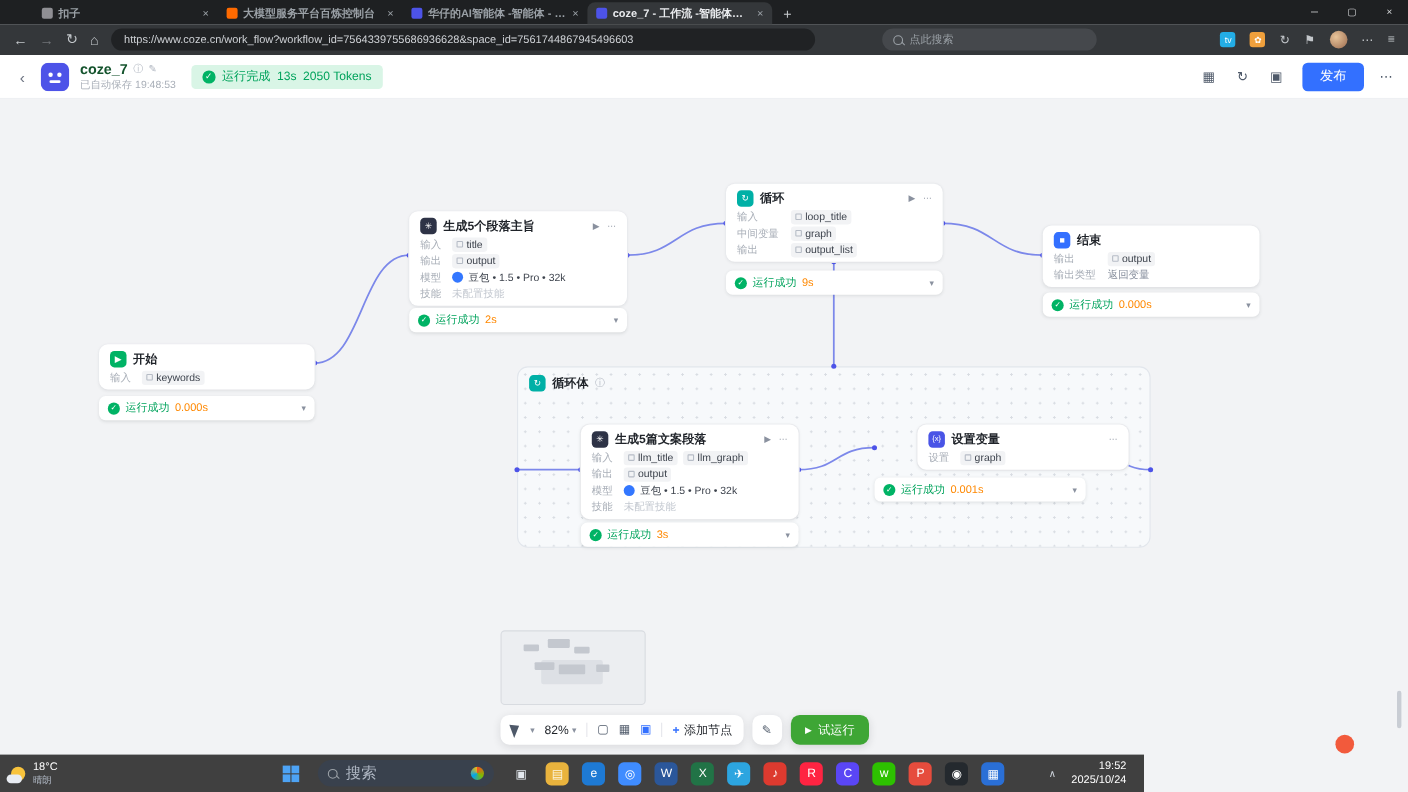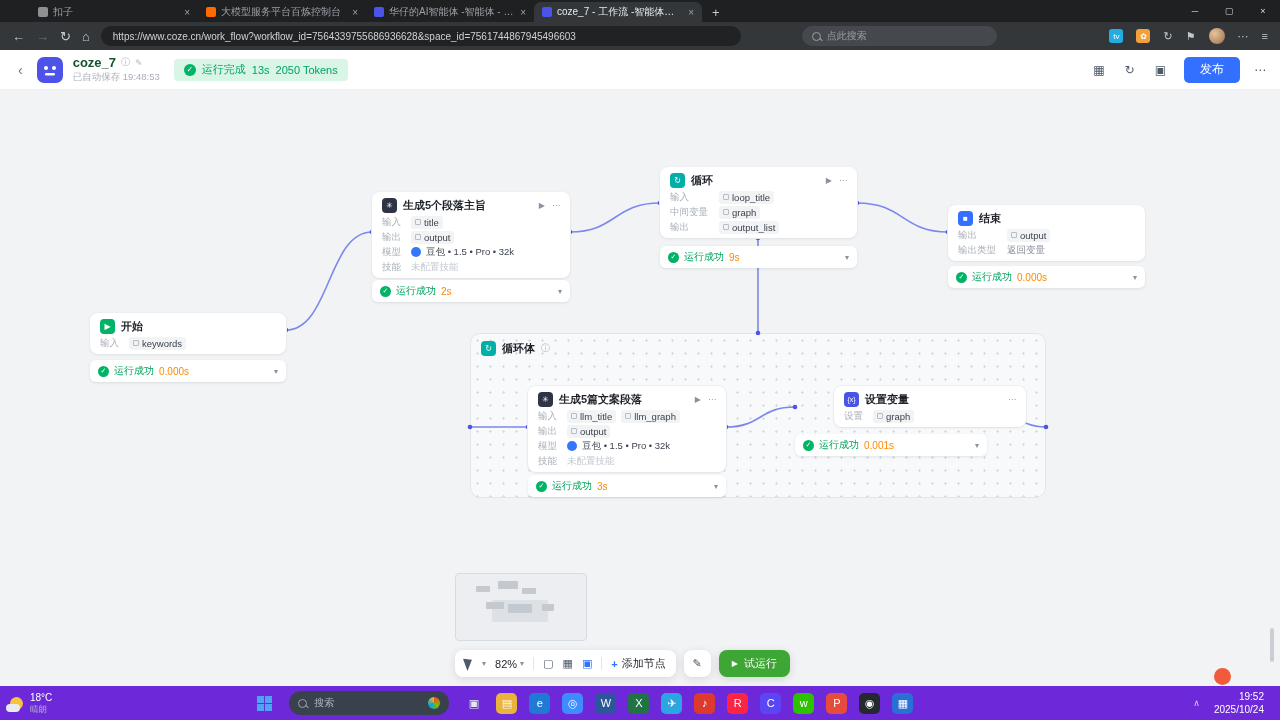--- a/index.html
+++ b/index.html
@@ -6,21 +6,21 @@
   #screen{position:relative;width:1280px;height:720px;overflow:hidden;
     font-family:"Liberation Sans","DejaVu Sans",sans-serif;background:#f2f3f5;}
 
   
   .tabstrip{position:absolute;left:0;top:0;width:1280px;height:22px;background:#1e2022;
     display:flex;align-items:flex-end;padding-left:30px;box-sizing:border-box;}
   .tab{height:20px;display:flex;align-items:center;gap:5px;padding:0 8px;width:168px;
     box-sizing:border-box;border-radius:7px 7px 0 0;color:#9aa0a6;font-size:10px;flex:none;}
   .tab.active{background:#34373a;color:#e8eaed;}
   .favicon{width:10px;height:10px;border-radius:2px;flex:none;background:#888;}
-  .tab-label{flex:1;white-space:nowrap;overflow:hidden;text-overflow:ellipsis;}
+  .tab-label{flex:1;white-space:nowrap;overflow:hidden;text-overflow:ellipsis;font-weight:bold;}
   .tab-close{font-size:10px;color:#9aa0a6;flex:none;}
   .newtab{color:#c6cacd;font-size:13px;margin-left:10px;margin-bottom:2px;}
   .wincontrols{margin-left:auto;display:flex;height:22px;align-items:center;}
   .winbtn{width:34px;text-align:center;color:#d7d9db;font-size:9px;line-height:22px;}
 
   
   .addrbar{position:absolute;left:0;top:22px;width:1280px;height:28px;background:#34373a;
     display:flex;align-items:center;padding:0 12px;box-sizing:border-box;gap:11px;}
   .navic{color:#c3c7cb;font-size:13px;}
   .navic.dim{color:#6f7377;}
@@ -122,35 +122,35 @@
   .run-btn{background:#3ea635;border-radius:8px;height:27px;display:flex;align-items:center;gap:6px;
     padding:0 13px;color:#fff;font-size:11px;box-shadow:0 2px 8px rgba(31,35,41,.15);}
   .run-play{font-size:8px;}
 
   .help-float{position:absolute;left:1214px;top:578px;width:17px;height:17px;border-radius:50%;
     background:#f25a3c;z-index:3;}
   .scroll-sliver{position:absolute;left:1270px;top:538px;width:4px;height:34px;background:#c9cdd4;
     border-radius:2px;z-index:3;}
 
   
-  .taskbar{position:absolute;left:0;top:686px;width:1280px;height:34px;background:#6d28d9;
+  .taskbar{position:absolute;left:0;top:686px;width:1040px;height:34px;background:#404040;
     display:flex;align-items:center;box-sizing:border-box;z-index:5;}
   .weather{display:flex;align-items:center;gap:7px;padding:0 10px;height:100%;}
   .sun{width:13px;height:13px;border-radius:50%;background:#f8c33c;position:relative;flex:none;}
   .sun::after{content:"";position:absolute;left:-4px;bottom:-2px;width:14px;height:8px;
     border-radius:6px;background:#e8ecf2;}
   .wcol{display:flex;flex-direction:column;line-height:1.2;}
   .wtemp{font-size:10px;color:#fff;}
   .wdesc{font-size:8.5px;color:#aeb6c2;}
   .startbtn{width:34px;height:100%;display:flex;align-items:center;justify-content:center;
     margin-left:185px;}
   .winlogo{display:grid;grid-template-columns:7px 7px;grid-template-rows:7px 7px;gap:1px;}
   .winlogo span{background:#4da3f5;}
   .tsearch{width:160px;height:24px;background:#39414d;border-radius:12px;display:flex;
-    align-items:center;gap:7px;padding:0 9px;box-sizing:border-box;color:#aeb6c2;font-size:10px;
+    align-items:center;gap:7px;padding:0 9px;box-sizing:border-box;color:#aeb6c2;font-size:14px;
     margin:0 8px;}
   .bing-dot{width:12px;height:12px;border-radius:50%;margin-left:auto;
     background:conic-gradient(#f25022,#7fba00,#00a4ef,#ffb900);}
   #taskbar-apps{display:flex;align-items:center;height:100%;}
   .tapp{width:33px;height:100%;display:flex;align-items:center;justify-content:center;}
   .tapp-ic{width:21px;height:21px;border-radius:5px;display:flex;align-items:center;
     justify-content:center;font-size:11px;}
   .tray{margin-left:auto;display:flex;align-items:center;gap:14px;padding-right:16px;}
   .tray-chev{color:#cfd5dd;font-size:9px;}
   .clock{text-align:right;color:#fff;font-size:10px;line-height:1.3;}

